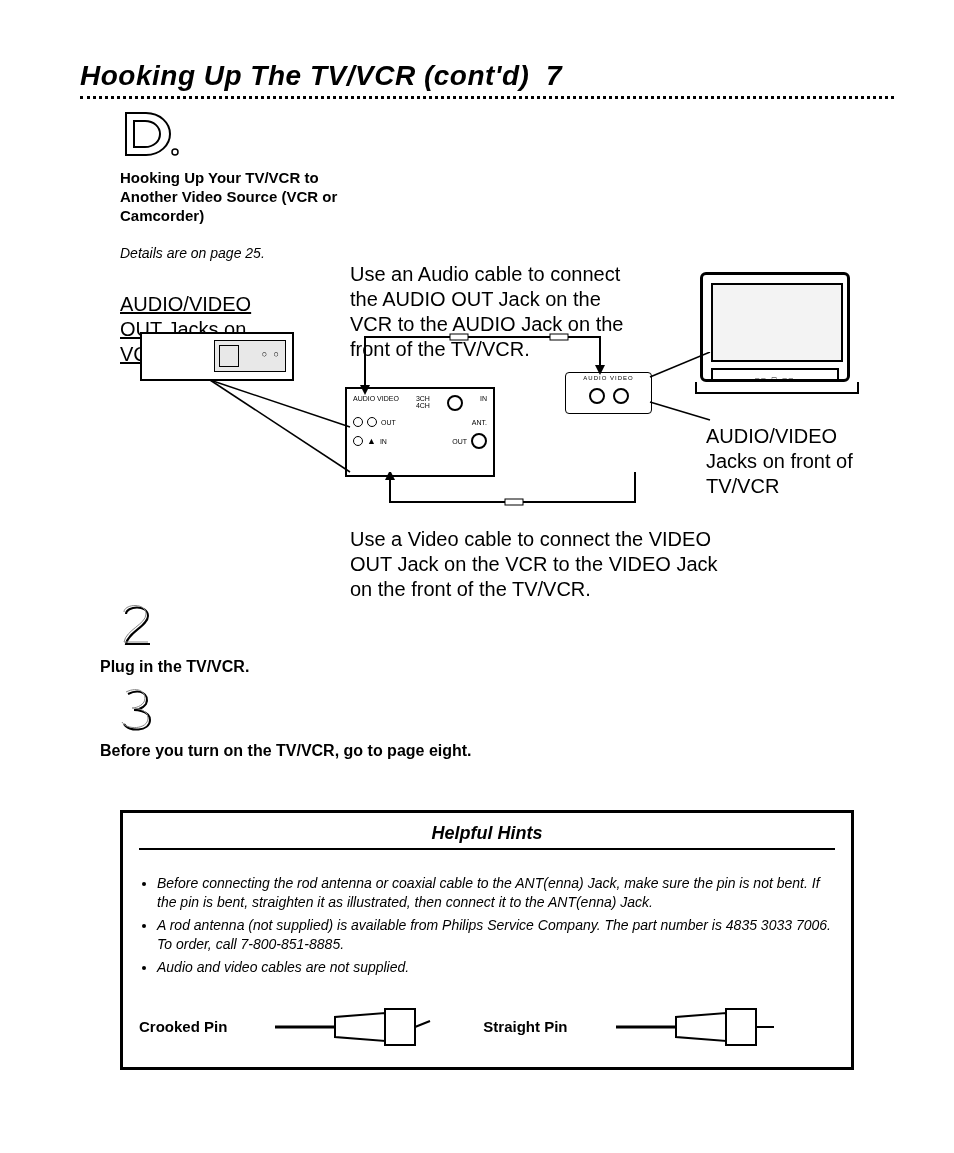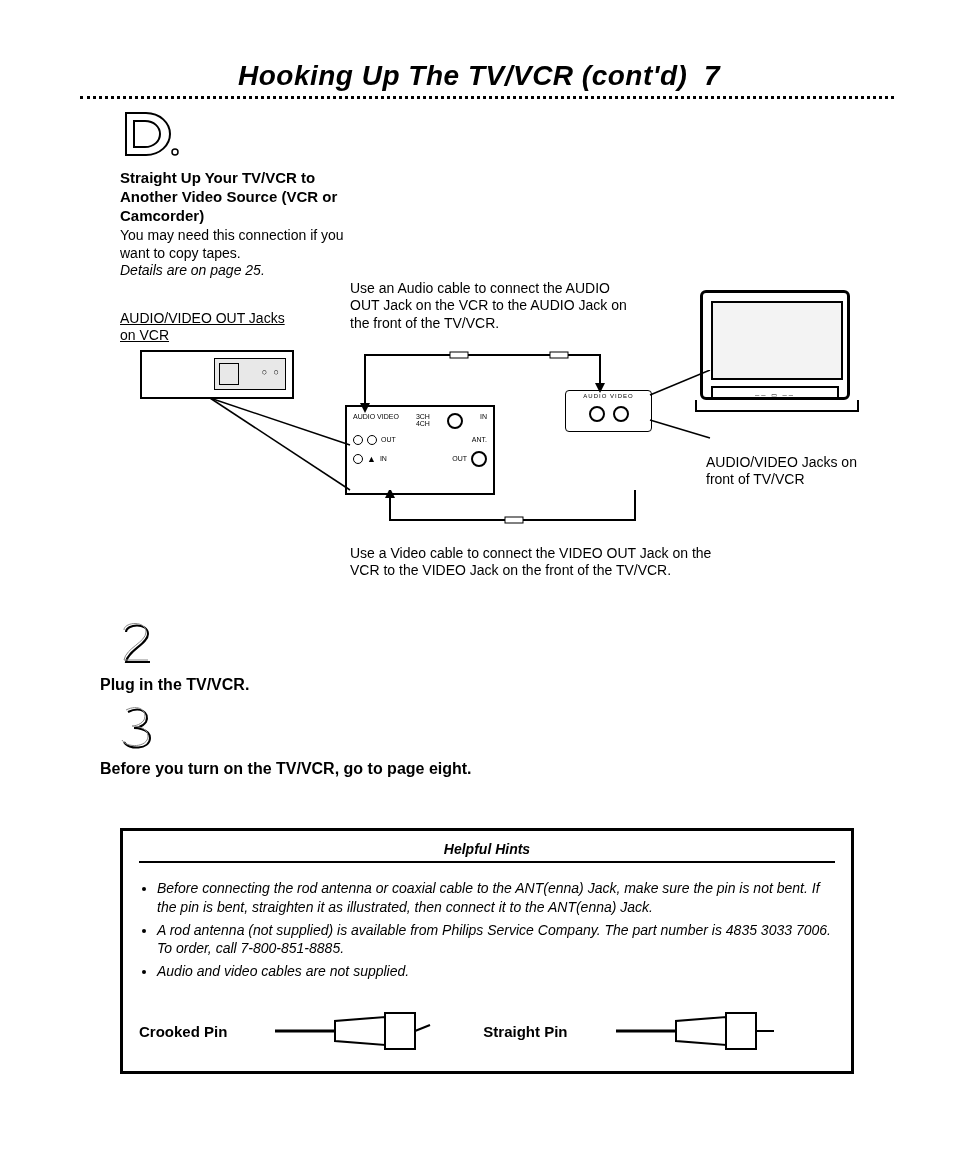--- a/index.html
+++ b/index.html
@@ -10,21 +10,21 @@
     color: #000;
     width: 954px;
     height: 1153px;
     box-sizing: border-box;
   }
   .page {
     padding: 40px 60px 40px 80px;
     position: relative;
   }
   .page-header {
-    text-align: center;
+    text-align: left;
     font-size: 28px;
     font-weight: bold;
     font-style: italic;
     margin: 20px 16px 4px 0;
     letter-spacing: 0.5px;
   }
   .dotted-rule {
     border: none;
     border-top: 3px dotted #000;
     margin: 0 0 10px 0;
@@ -47,21 +47,21 @@
     line-height: 1.25;
   }
   .sub-body .ital { font-style: italic; }
   .diagram-area {
     position: relative;
     margin: 30px 0 0 40px;
     height: 300px;
   }
   .d-label {
     position: absolute;
-    font-size: 14px;
+    font-size: 20px;
     line-height: 1.25;
     max-width: 260px;
   }
   .vcr-box {
     position: absolute;
     left: 20px;
     top: 40px;
     width: 150px;
     height: 45px;
     border: 2px solid #000;
@@ -153,24 +153,24 @@
   }
   .hints-box {
     margin: 50px 40px 0 40px;
     border: 3px solid #000;
     padding: 10px 16px 20px 16px;
   }
   .hints-title {
     text-align: center;
     font-weight: bold;
     font-style: italic;
-    font-size: 14px;
+    font-size: 18px;
     border-bottom: 2px solid #000;
     padding-bottom: 4px;
-    margin-bottom: 16px;
+    margin-bottom: 24px;
   }
   .hints-list {
     list-style: disc;
     margin: 0 0 12px 18px;
     padding: 0;
     font-style: italic;
     font-size: 14px;
     line-height: 1.35;
   }
   .hints-list li { margin-bottom: 4px; }
@@ -198,33 +198,33 @@
   </div>
   <hr class="dotted-rule">
 
   <div class="section-letter">
     <svg width="60" height="50" viewBox="0 0 60 50">
       <path d="M6 4 H26 C40 4 50 14 50 25 C50 36 40 46 26 46 H6 Z M14 12 V38 H25 C34 38 40 32 40 25 C40 18 34 12 25 12 Z" fill="none" stroke="#000" stroke-width="2"></path>
       <circle cx="55" cy="43" r="3" fill="none" stroke="#000" stroke-width="1.5"></circle>
     </svg>
   </div>
 
-  <div class="sub-head">Straight Up Your TV/VCR to Another Video Source (VCR or Camcorder)</div>
+  <div class="sub-head">Hooking Up Your TV/VCR to Another Video Source (VCR or Camcorder)</div>
   <div class="sub-body">
-    <span>You may need this connection if you want to copy tapes.</span><br>
+    <br>
     <span class="ital">Details are on page 25.</span>
   </div>
 
   <div class="diagram-area">
 
     <div class="d-label" style="left:0; top:0; max-width:170px;text-decoration:underline;">AUDIO/VIDEO OUT Jacks on VCR</div>
 
     <div class="d-label" style="left:230px; top:-30px; max-width:290px;">Use an Audio cable to connect the AUDIO OUT Jack on the VCR to the AUDIO Jack on the front of the TV/VCR.</div>
 
-    <div class="d-label" style="left:586px; top:144px; max-width:160px;">AUDIO/VIDEO Jacks on front of TV/VCR</div>
+    <div class="d-label" style="left:586px; top:132px; max-width:160px;">AUDIO/VIDEO Jacks on front of TV/VCR</div>
 
     <div class="d-label" style="left:230px; top:235px; max-width:390px;">Use a Video cable to connect the VIDEO OUT Jack on the VCR to the VIDEO Jack on the front of the TV/VCR.</div>
 
     <div class="vcr-box">
       <div class="vcr-front"></div>
     </div>
 
     <div class="panel-box">
       <div style="display:flex; justify-content:space-between;">
         <span class="small">AUDIO VIDEO</span>

